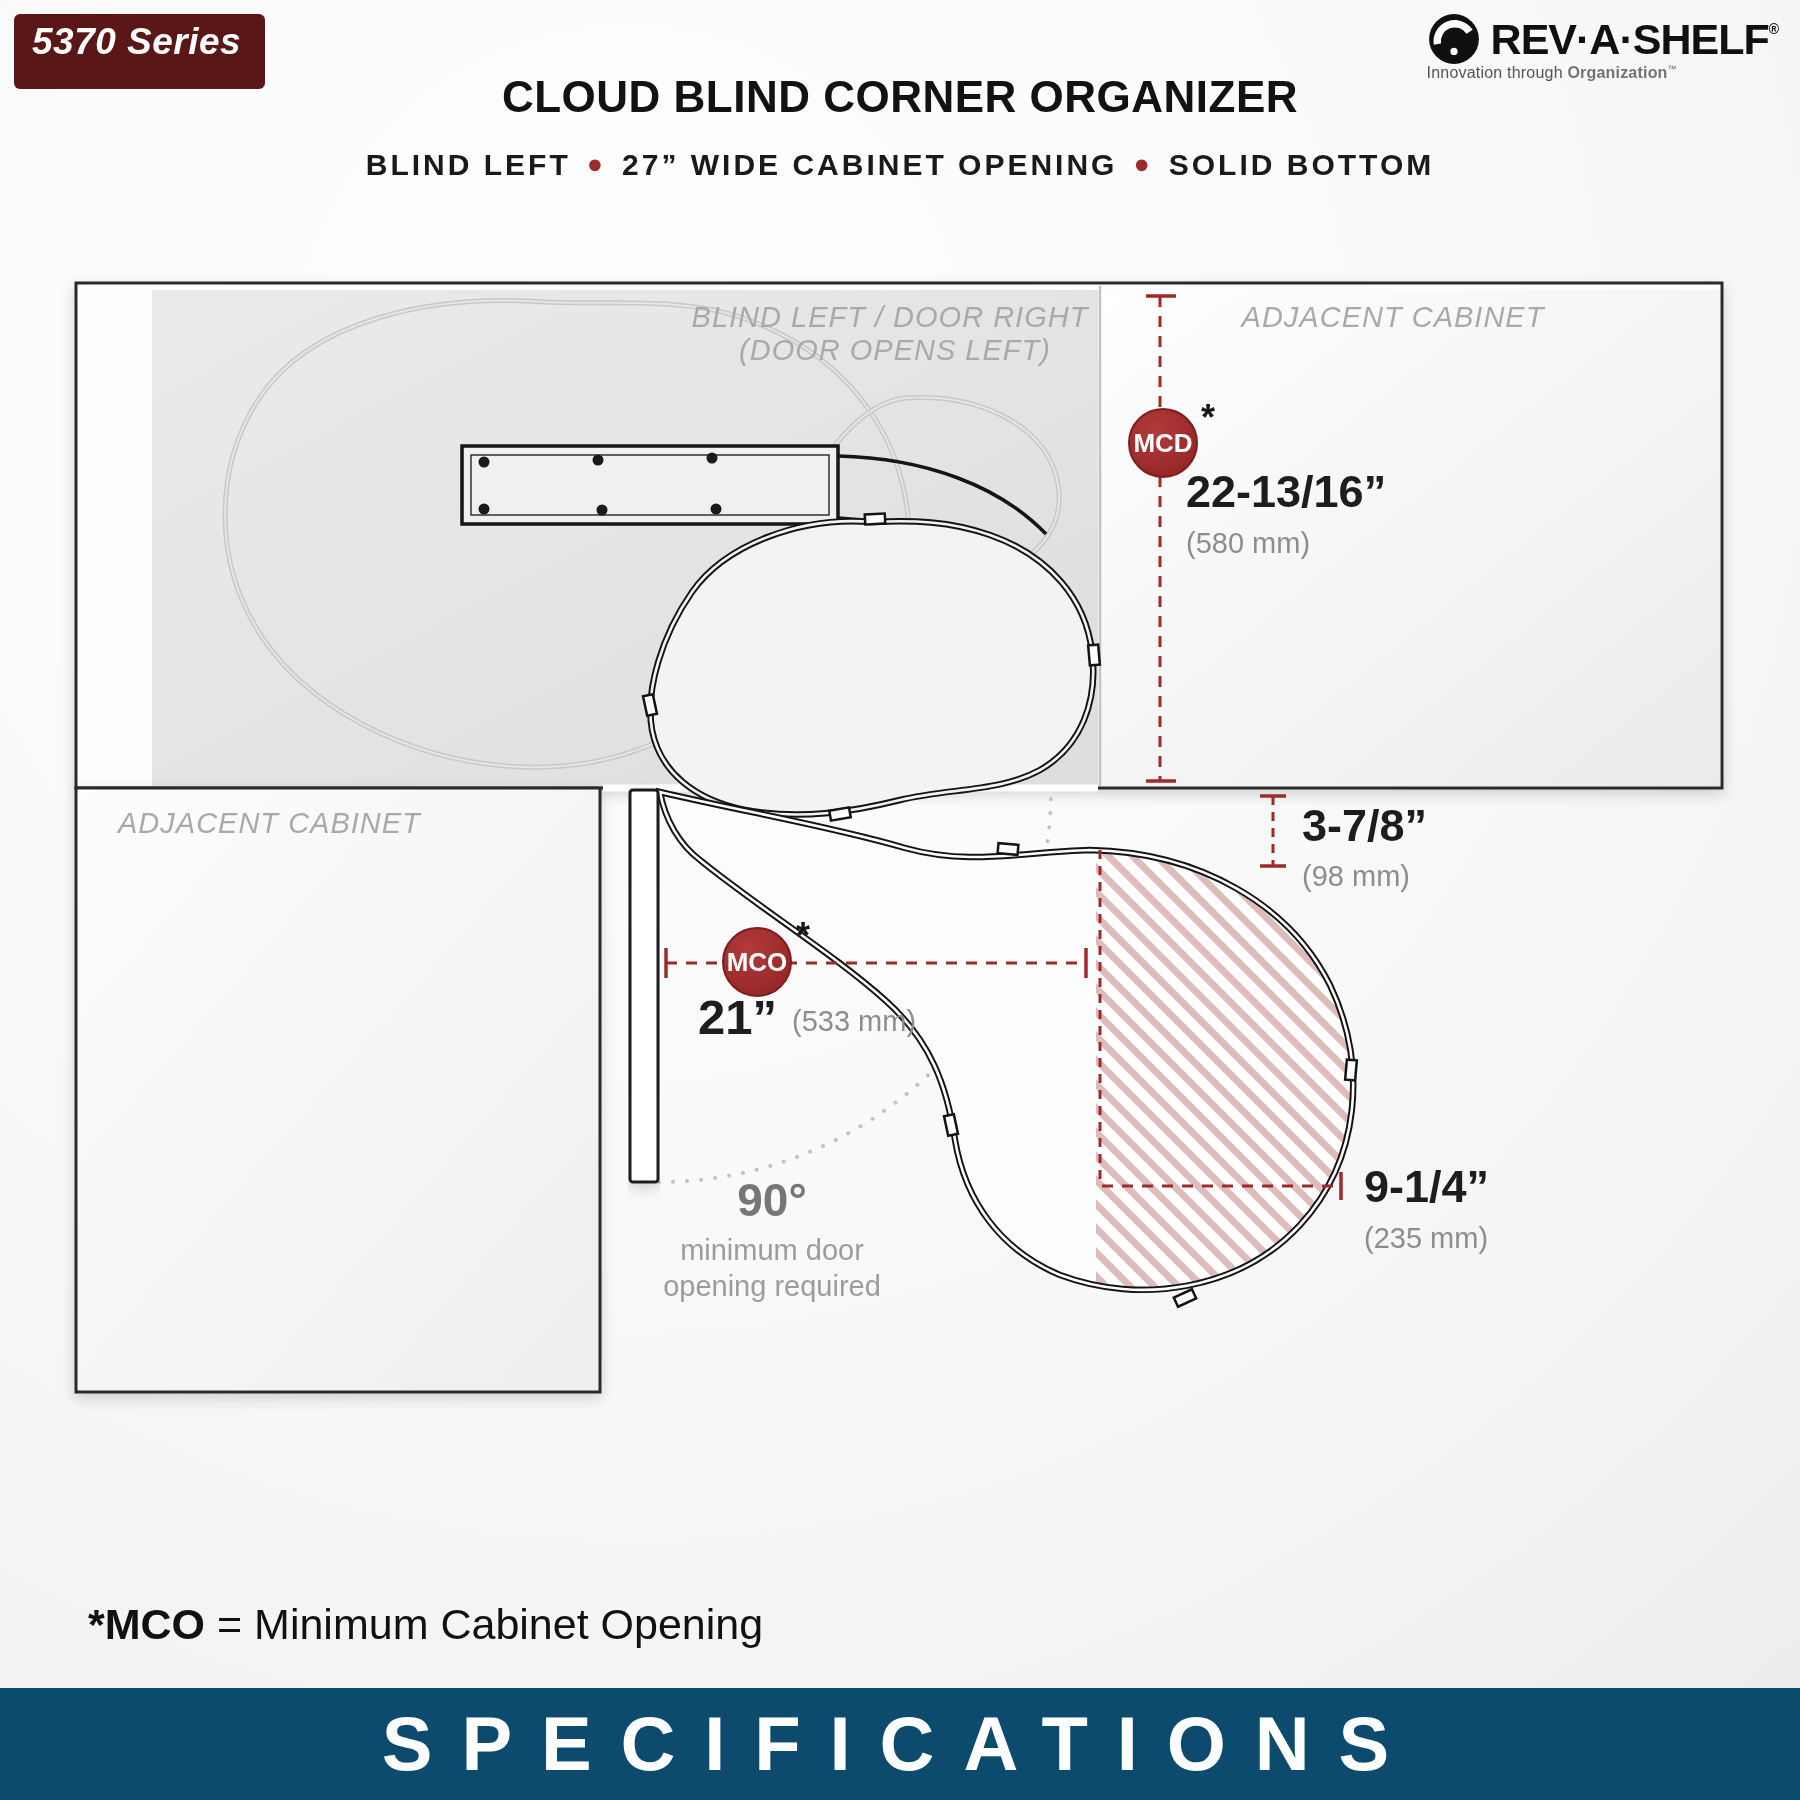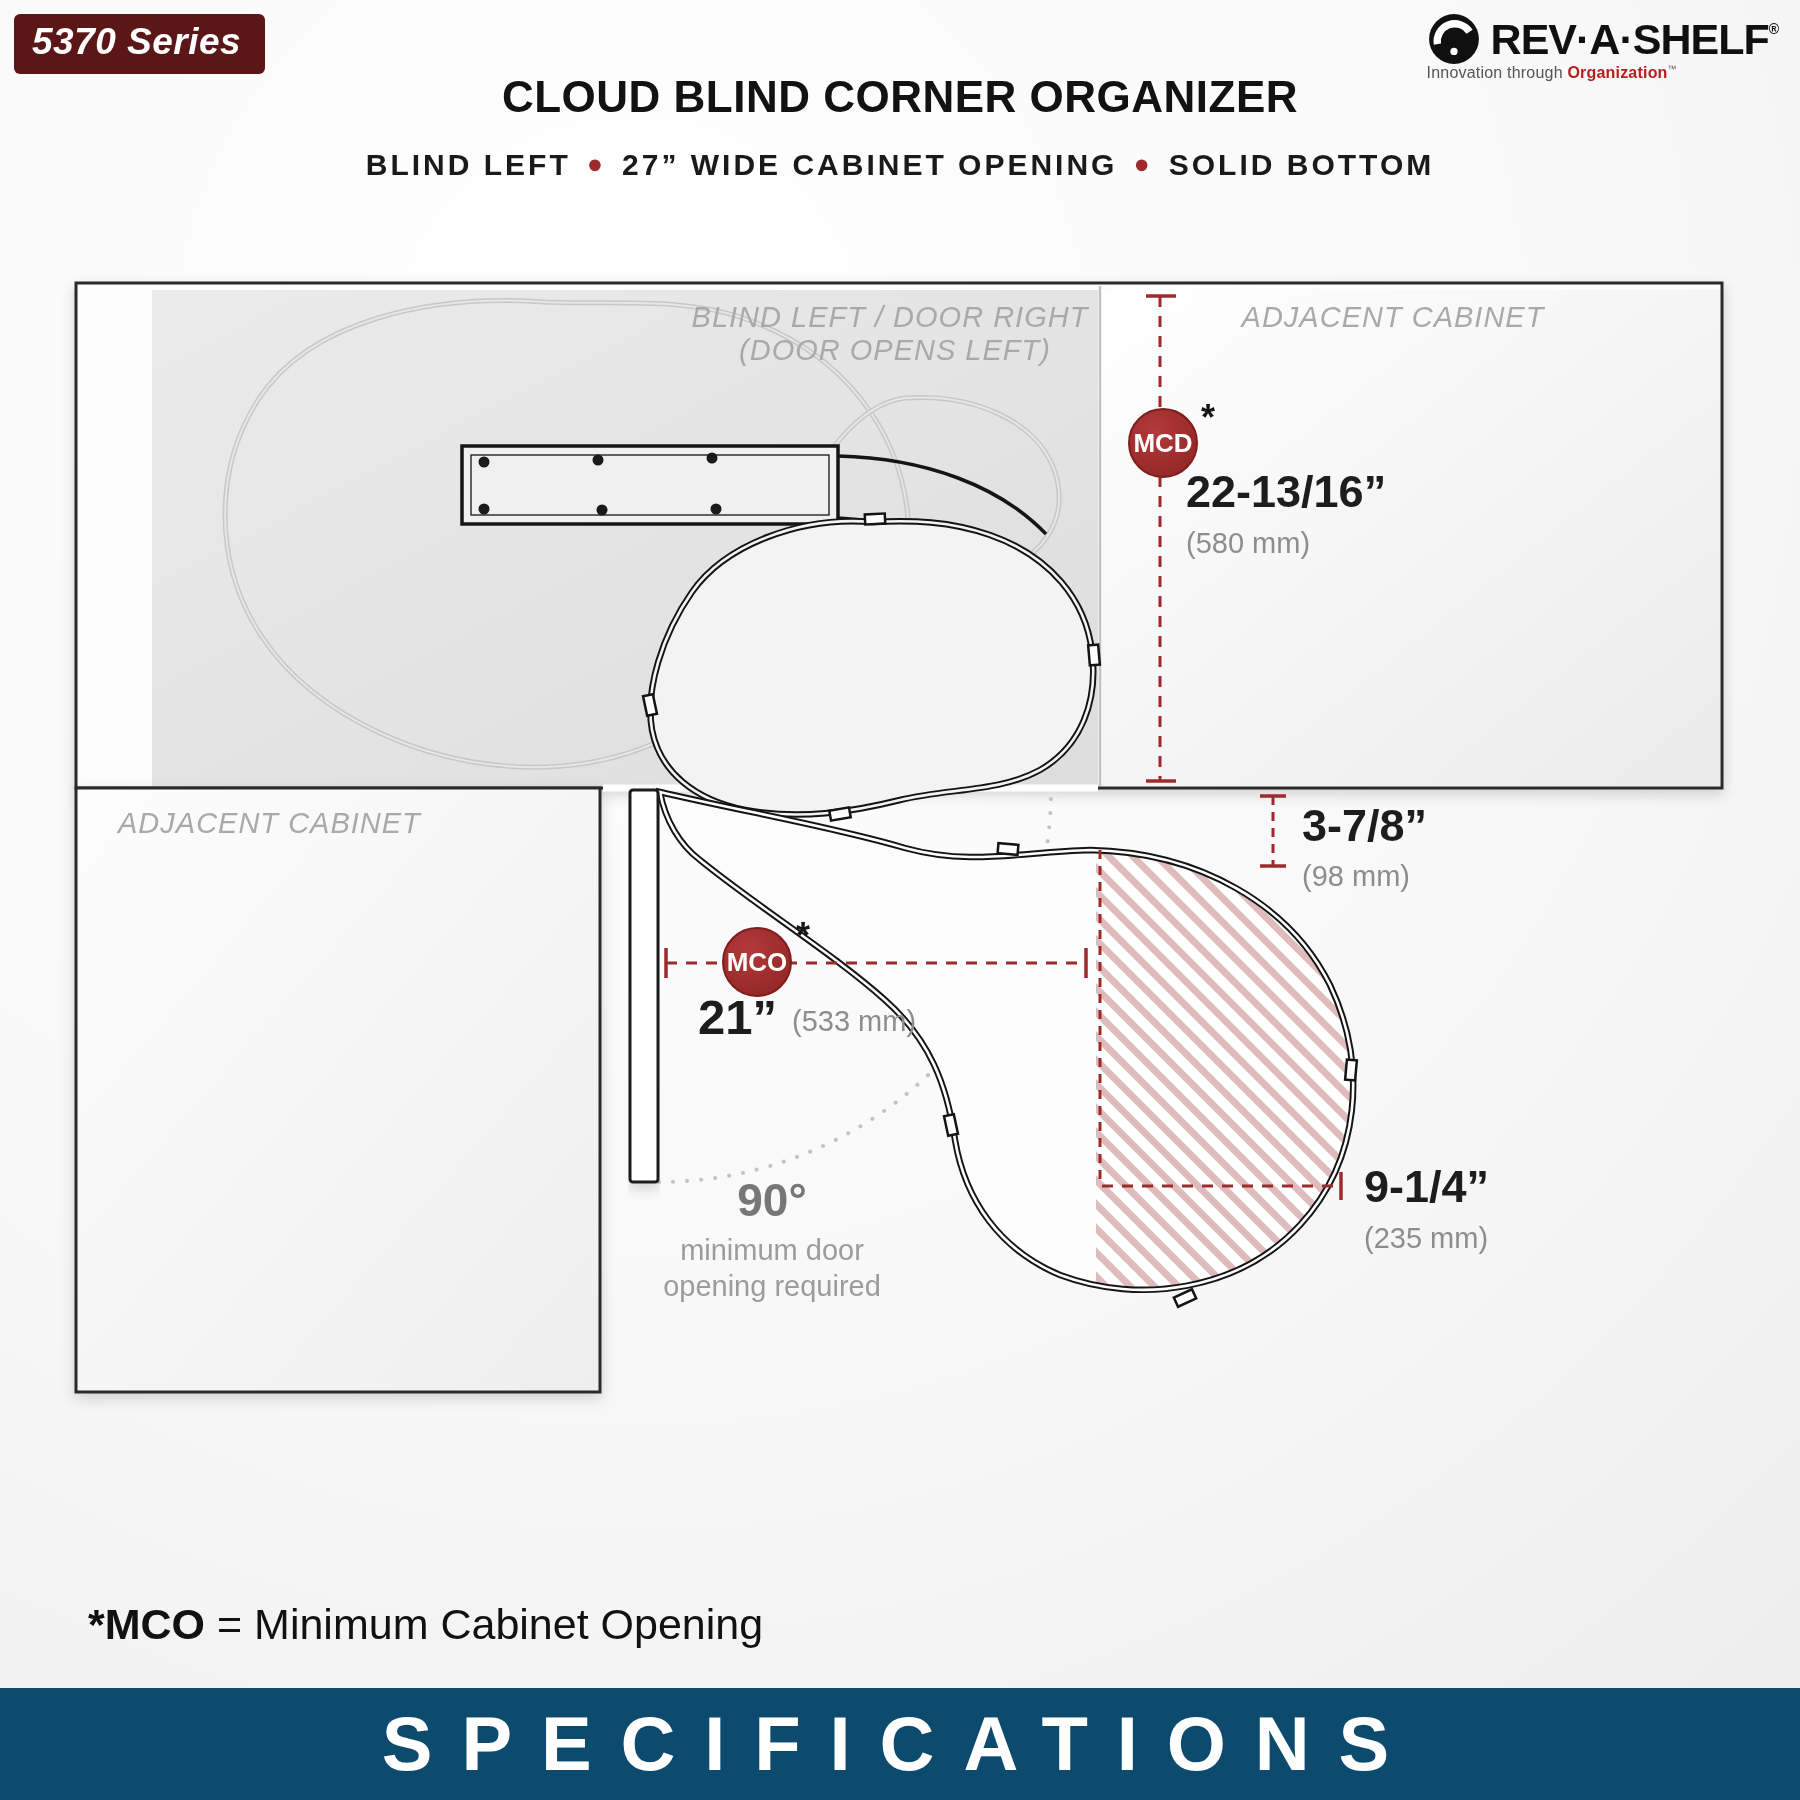--- a/index.html
+++ b/index.html
@@ -8,30 +8,30 @@
     position:relative; overflow:hidden;
     font-family:"Liberation Sans", sans-serif;
     background: radial-gradient(circle at 35% 20%, #ffffff 0%, #f8f8f8 55%, #ececec 100%);
   }
 
   
   .series-badge {
     position:absolute; top:14px; left:14px;
     background:#5b1617; color:#fff;
     font-style:italic; font-weight:700; font-size:37px;
-    padding:7px 24px 11px 18px; border-radius:6px;
+    padding:7px 24px 26px 18px; border-radius:6px;
     letter-spacing:0.5px;
   }
   .logo { position:absolute; top:12px; right:22px; color:#101010; }
   .logo-row { display:flex; align-items:center; justify-content:flex-end; }
   .logo-icon { width:54px; height:54px; margin-right:10px; }
   .logo-brand { font-size:43px; font-weight:700; letter-spacing:-1px; white-space:nowrap; }
   .logo-brand sup { font-size:14px; font-weight:700; vertical-align:20px; }
   .logo-tagline { font-size:16px; color:#555; margin-top:-2px; letter-spacing:0.2px; }
-  .logo-tagline b { color:#b91c1c; }
+  .logo-tagline b { color:#737373; }
   .logo-tagline sup { font-size:9px; }
 
   .title {
     position:absolute; top:72px; left:0; right:0;
     text-align:center; font-size:44px; font-weight:700;
     letter-spacing:0.5px; color:#121212; white-space:nowrap;
   }
   .subtitle {
     position:absolute; top:148px; left:0; right:0;
     text-align:center; font-size:30px; font-weight:700;

